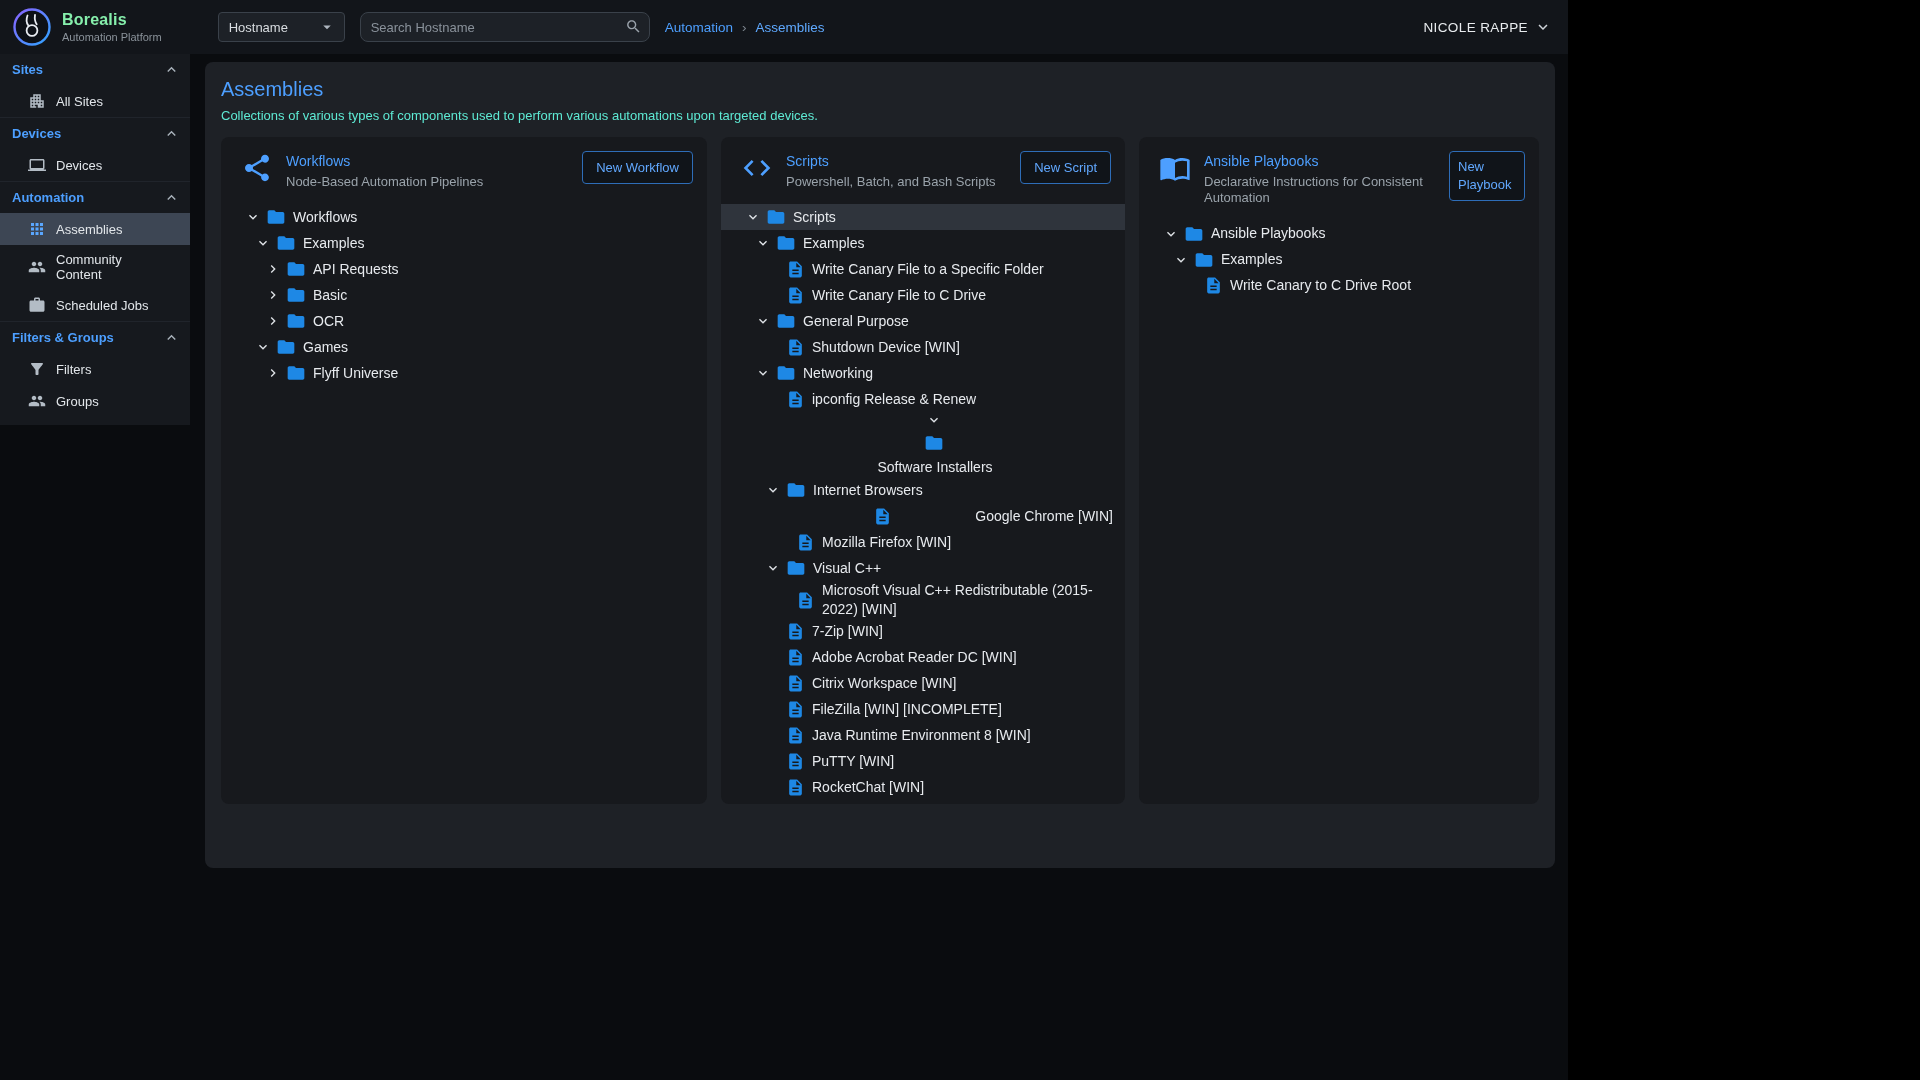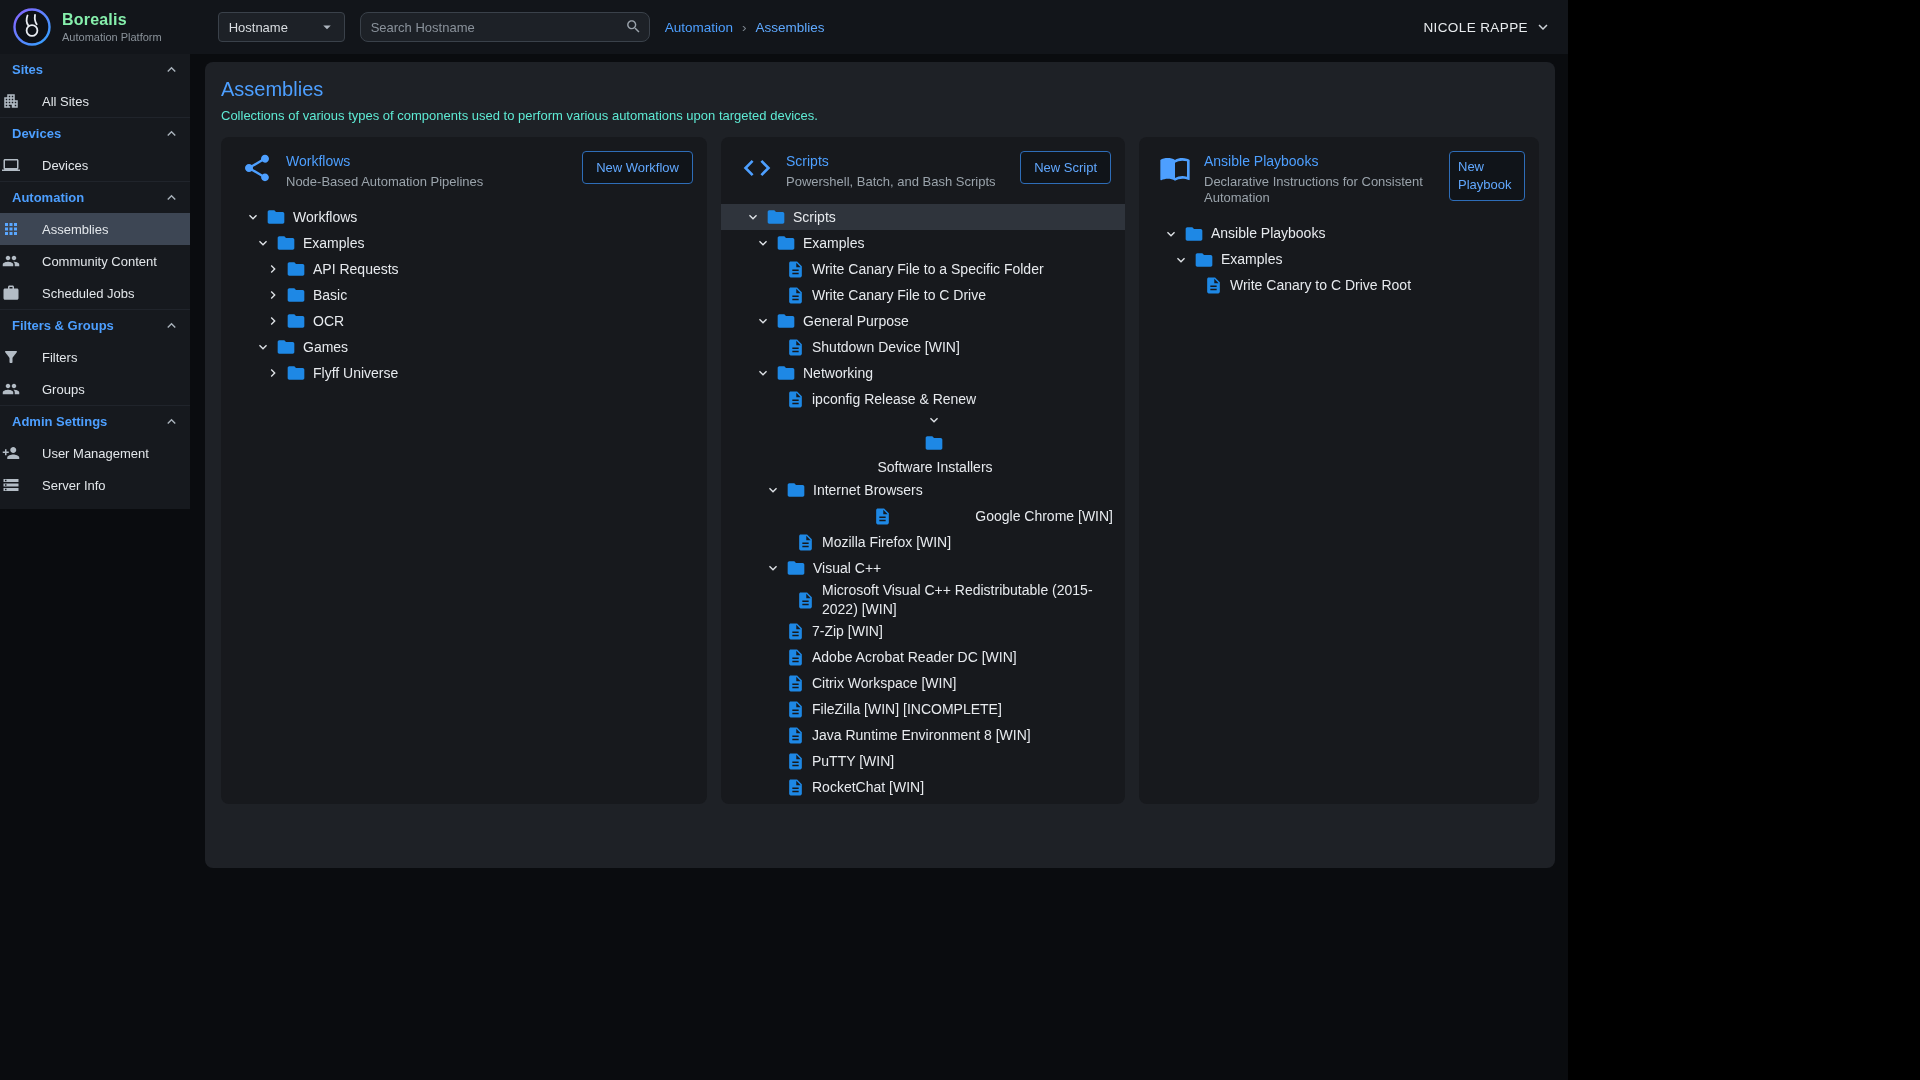--- a/index.html
+++ b/index.html
@@ -32,21 +32,21 @@
     font-size:13.5px; letter-spacing:.4px; cursor:pointer; }
   .user .icon { width:18px; height:18px; color:#cfd4d9; }
 
   
   .sidebar { position:absolute; top:54px; left:0; width:190px; background:#16191e; padding-bottom:8px; }
   .section { border-top:1px solid #20242b; }
   .section:first-child { border-top:none; }
   .s-header { display:flex; justify-content:space-between; align-items:center;
     padding:7px 10px 7px 12px; color:#4d9fff; font-weight:700; font-size:13px; cursor:pointer; }
   .s-header .icon { width:17px; height:17px; color:#a9b2bb; }
-  .s-item { display:flex; align-items:center; gap:22px; padding:7px 2px; font-size:13px;
+  .s-item { display:flex; align-items:center; gap:10px; padding:7px 28px; font-size:13px;
     color:#e2e6ea; cursor:pointer; }
   .s-item .icon { width:18px; height:18px; color:#b3bcc5; flex:none; }
   .s-item.selected { background:#3d4654; }
   .s-item.selected .icon { color:#5aa7ff; }
 
   
   .panel { position:absolute; left:205px; top:62px; width:1350px; height:806px;
     background:#1e2126; border-radius:8px; padding:16px; }
   .page-title { color:#4d9fff; font-size:20px; font-weight:500; }
   .page-desc { color:#5eead4; font-size:13px; margin-top:7px; }
@@ -229,46 +229,20 @@
         </div>
         <div class="s-item">
           <span class="icon">
             <svg viewBox="0 0 24 24" width="18" height="18" fill="currentColor">
               <path d="M16 11c1.66 0 2.99-1.34 2.99-3S17.66 5 16 5c-1.66 0-3 1.34-3 3s1.34 3 3 3zm-8 0c1.66 0 2.99-1.34 2.99-3S9.66 5 8 5C6.34 5 5 6.34 5 8s1.34 3 3 3zm0 2c-2.33 0-7 1.17-7 3.5V19h14v-2.5c0-2.33-4.67-3.5-7-3.5zm8 0c-.29 0-.62.02-.97.05 1.16.84 1.97 1.97 1.97 3.45V19h6v-2.5c0-2.33-4.67-3.5-7-3.5z"></path>
             </svg>
           </span>
           <span>Groups</span>
         </div>
       </div>
-      <div class="section">
-        <div class="s-header">
-          <span>Admin Settings</span>
-          <span class="icon">
-            <svg viewBox="0 0 24 24" width="17" height="17" fill="currentColor">
-              <path d="M7.41 15.41 12 10.83l4.59 4.58L18 14l-6-6-6 6z"></path>
-            </svg>
-          </span>
-        </div>
-        <div class="s-item">
-          <span class="icon">
-            <svg viewBox="0 0 24 24" width="18" height="18" fill="currentColor">
-              <path d="M15 12c2.21 0 4-1.79 4-4s-1.79-4-4-4-4 1.79-4 4 1.79 4 4 4zm-9-2V7H4v3H1v2h3v3h2v-3h3v-2H6zm9 4c-2.67 0-8 1.34-8 4v2h16v-2c0-2.66-5.33-4-8-4z"></path>
-            </svg>
-          </span>
-          <span>User Management</span>
-        </div>
-        <div class="s-item">
-          <span class="icon">
-            <svg viewBox="0 0 24 24" width="18" height="18" fill="currentColor">
-              <path d="M2 20h20v-4H2v4zm2-3h2v2H4v-2zM2 4v4h20V4H2zm4 3H4V5h2v2zm-4 7h20v-4H2v4zm2-3h2v2H4v-2z"></path>
-            </svg>
-          </span>
-          <span>Server Info</span>
-        </div>
-      </div>
     </aside>
 
   <main class="panel">
     <h1 class="page-title">Assemblies</h1>
     <p class="page-desc">Collections of various types of components used to perform various automations upon targeted devices.</p>
 
     <div class="cards">
 
       <section class="card workflows">
         <div class="card-header">

